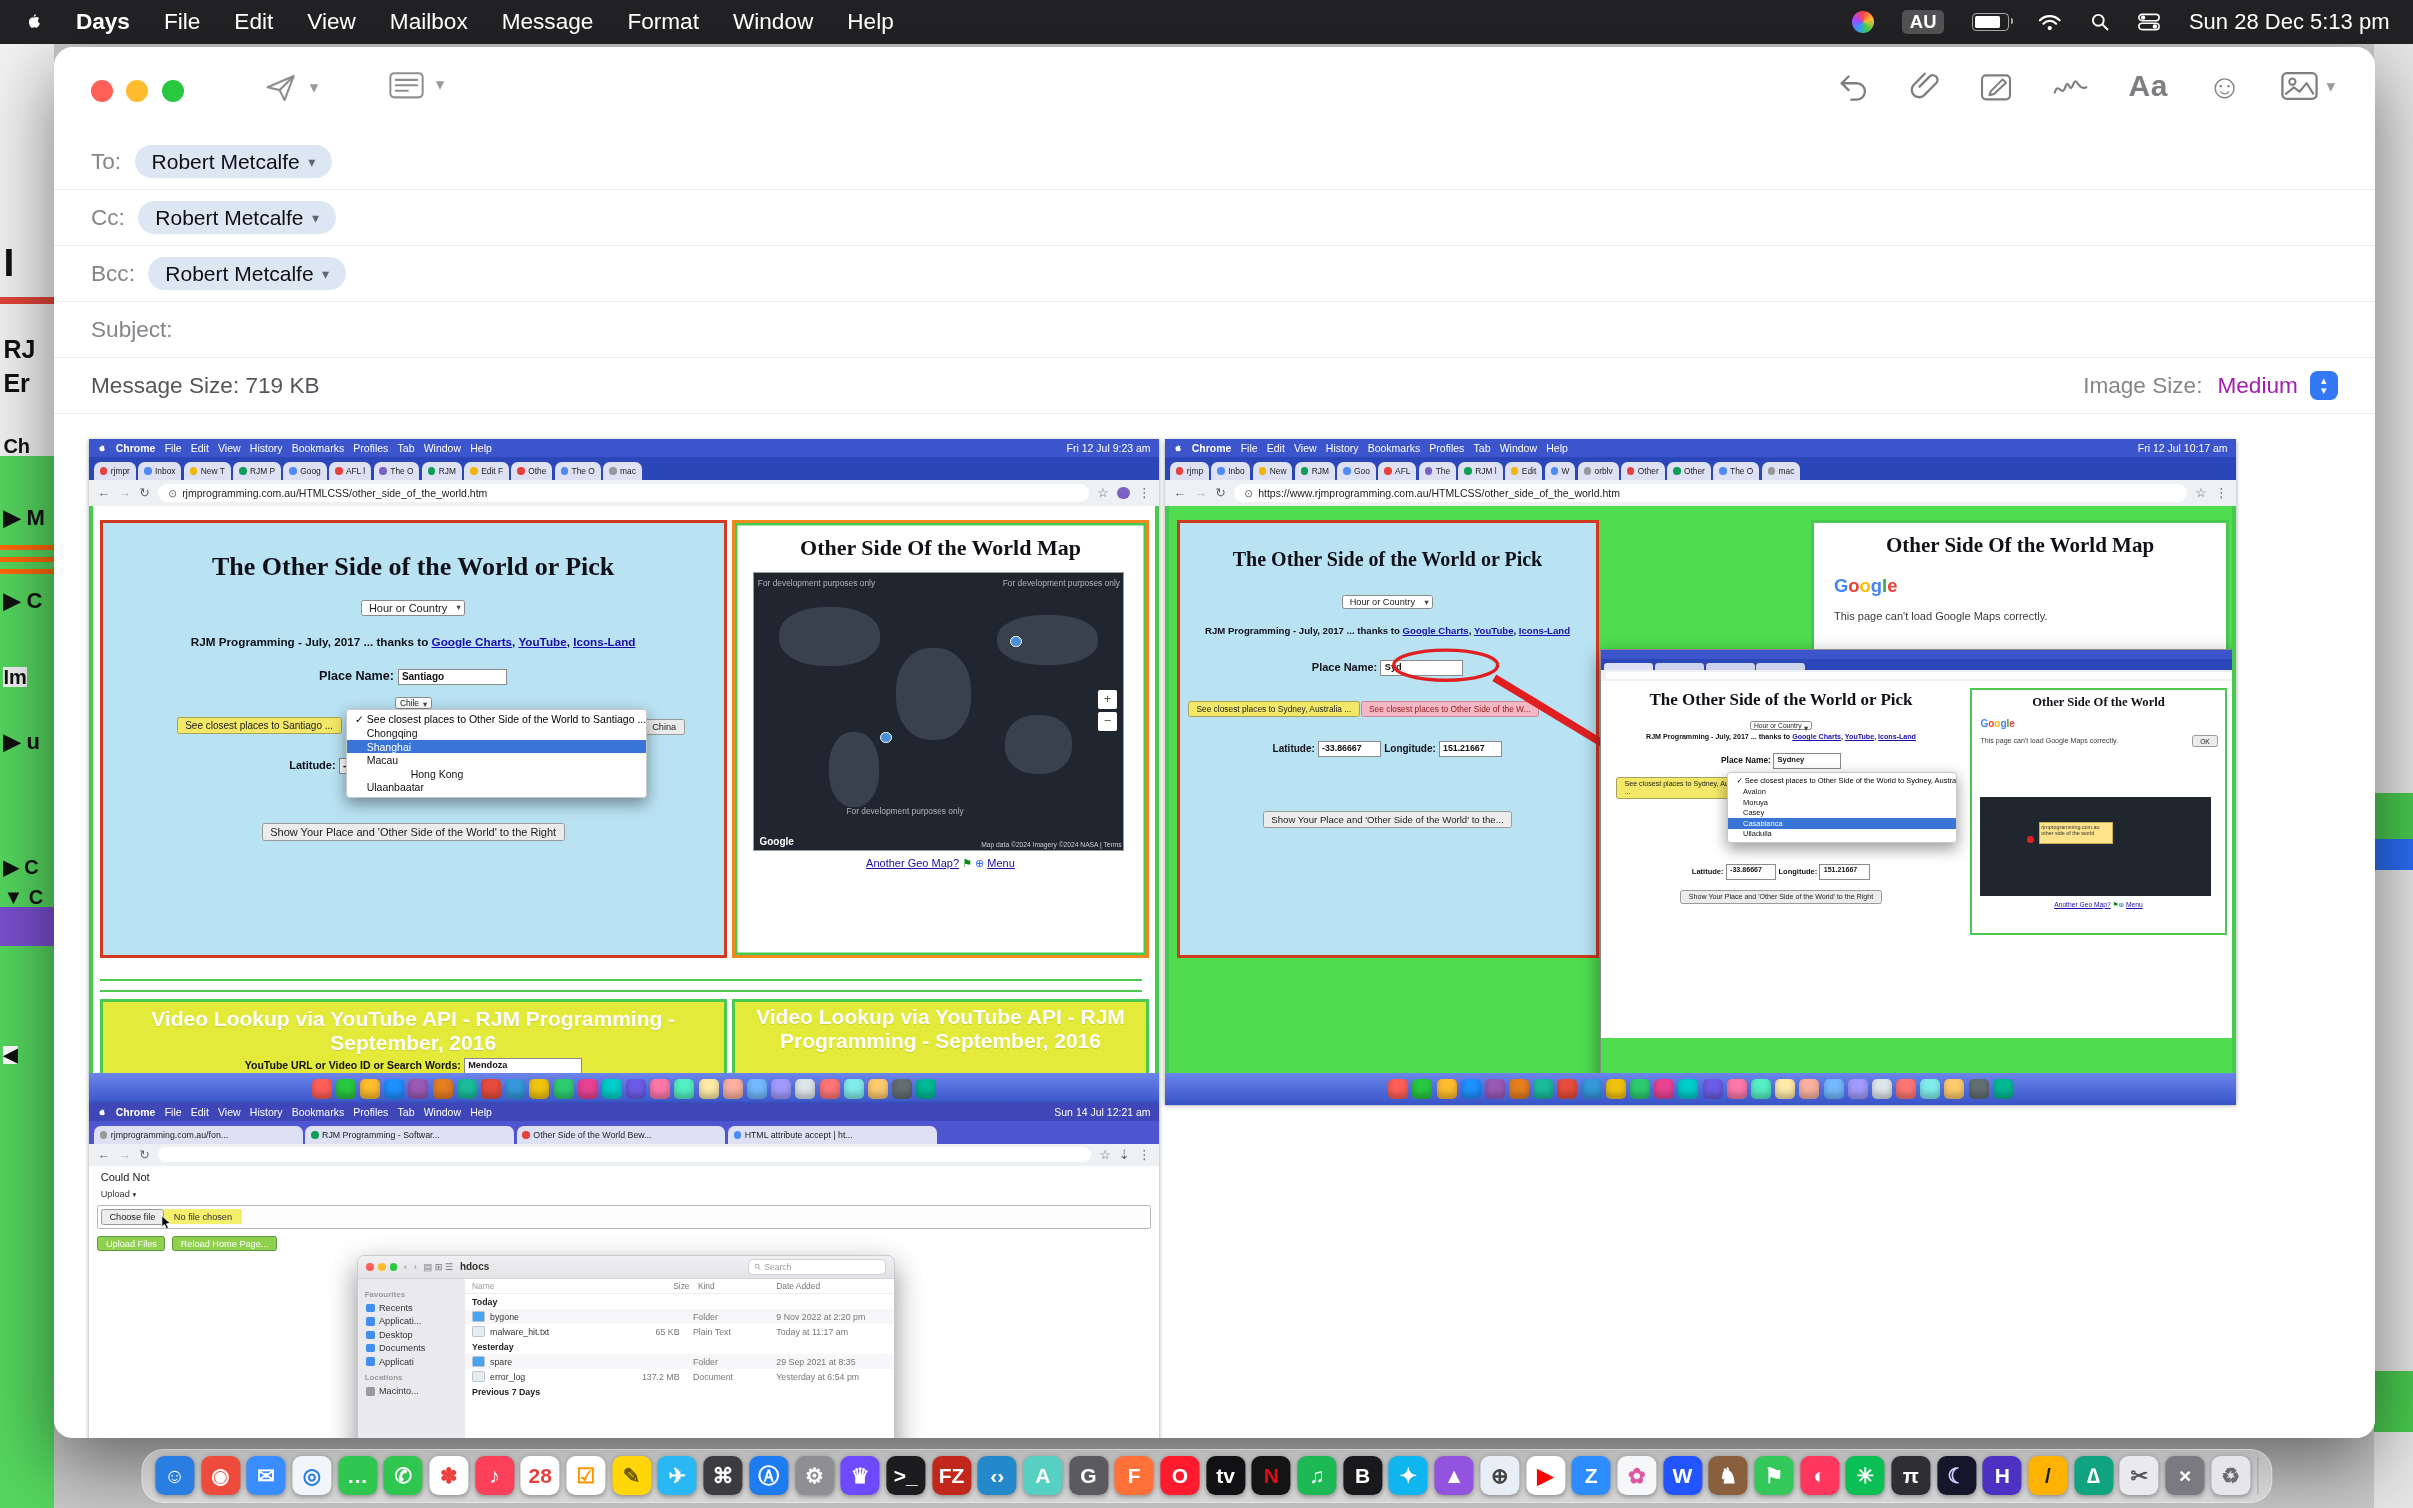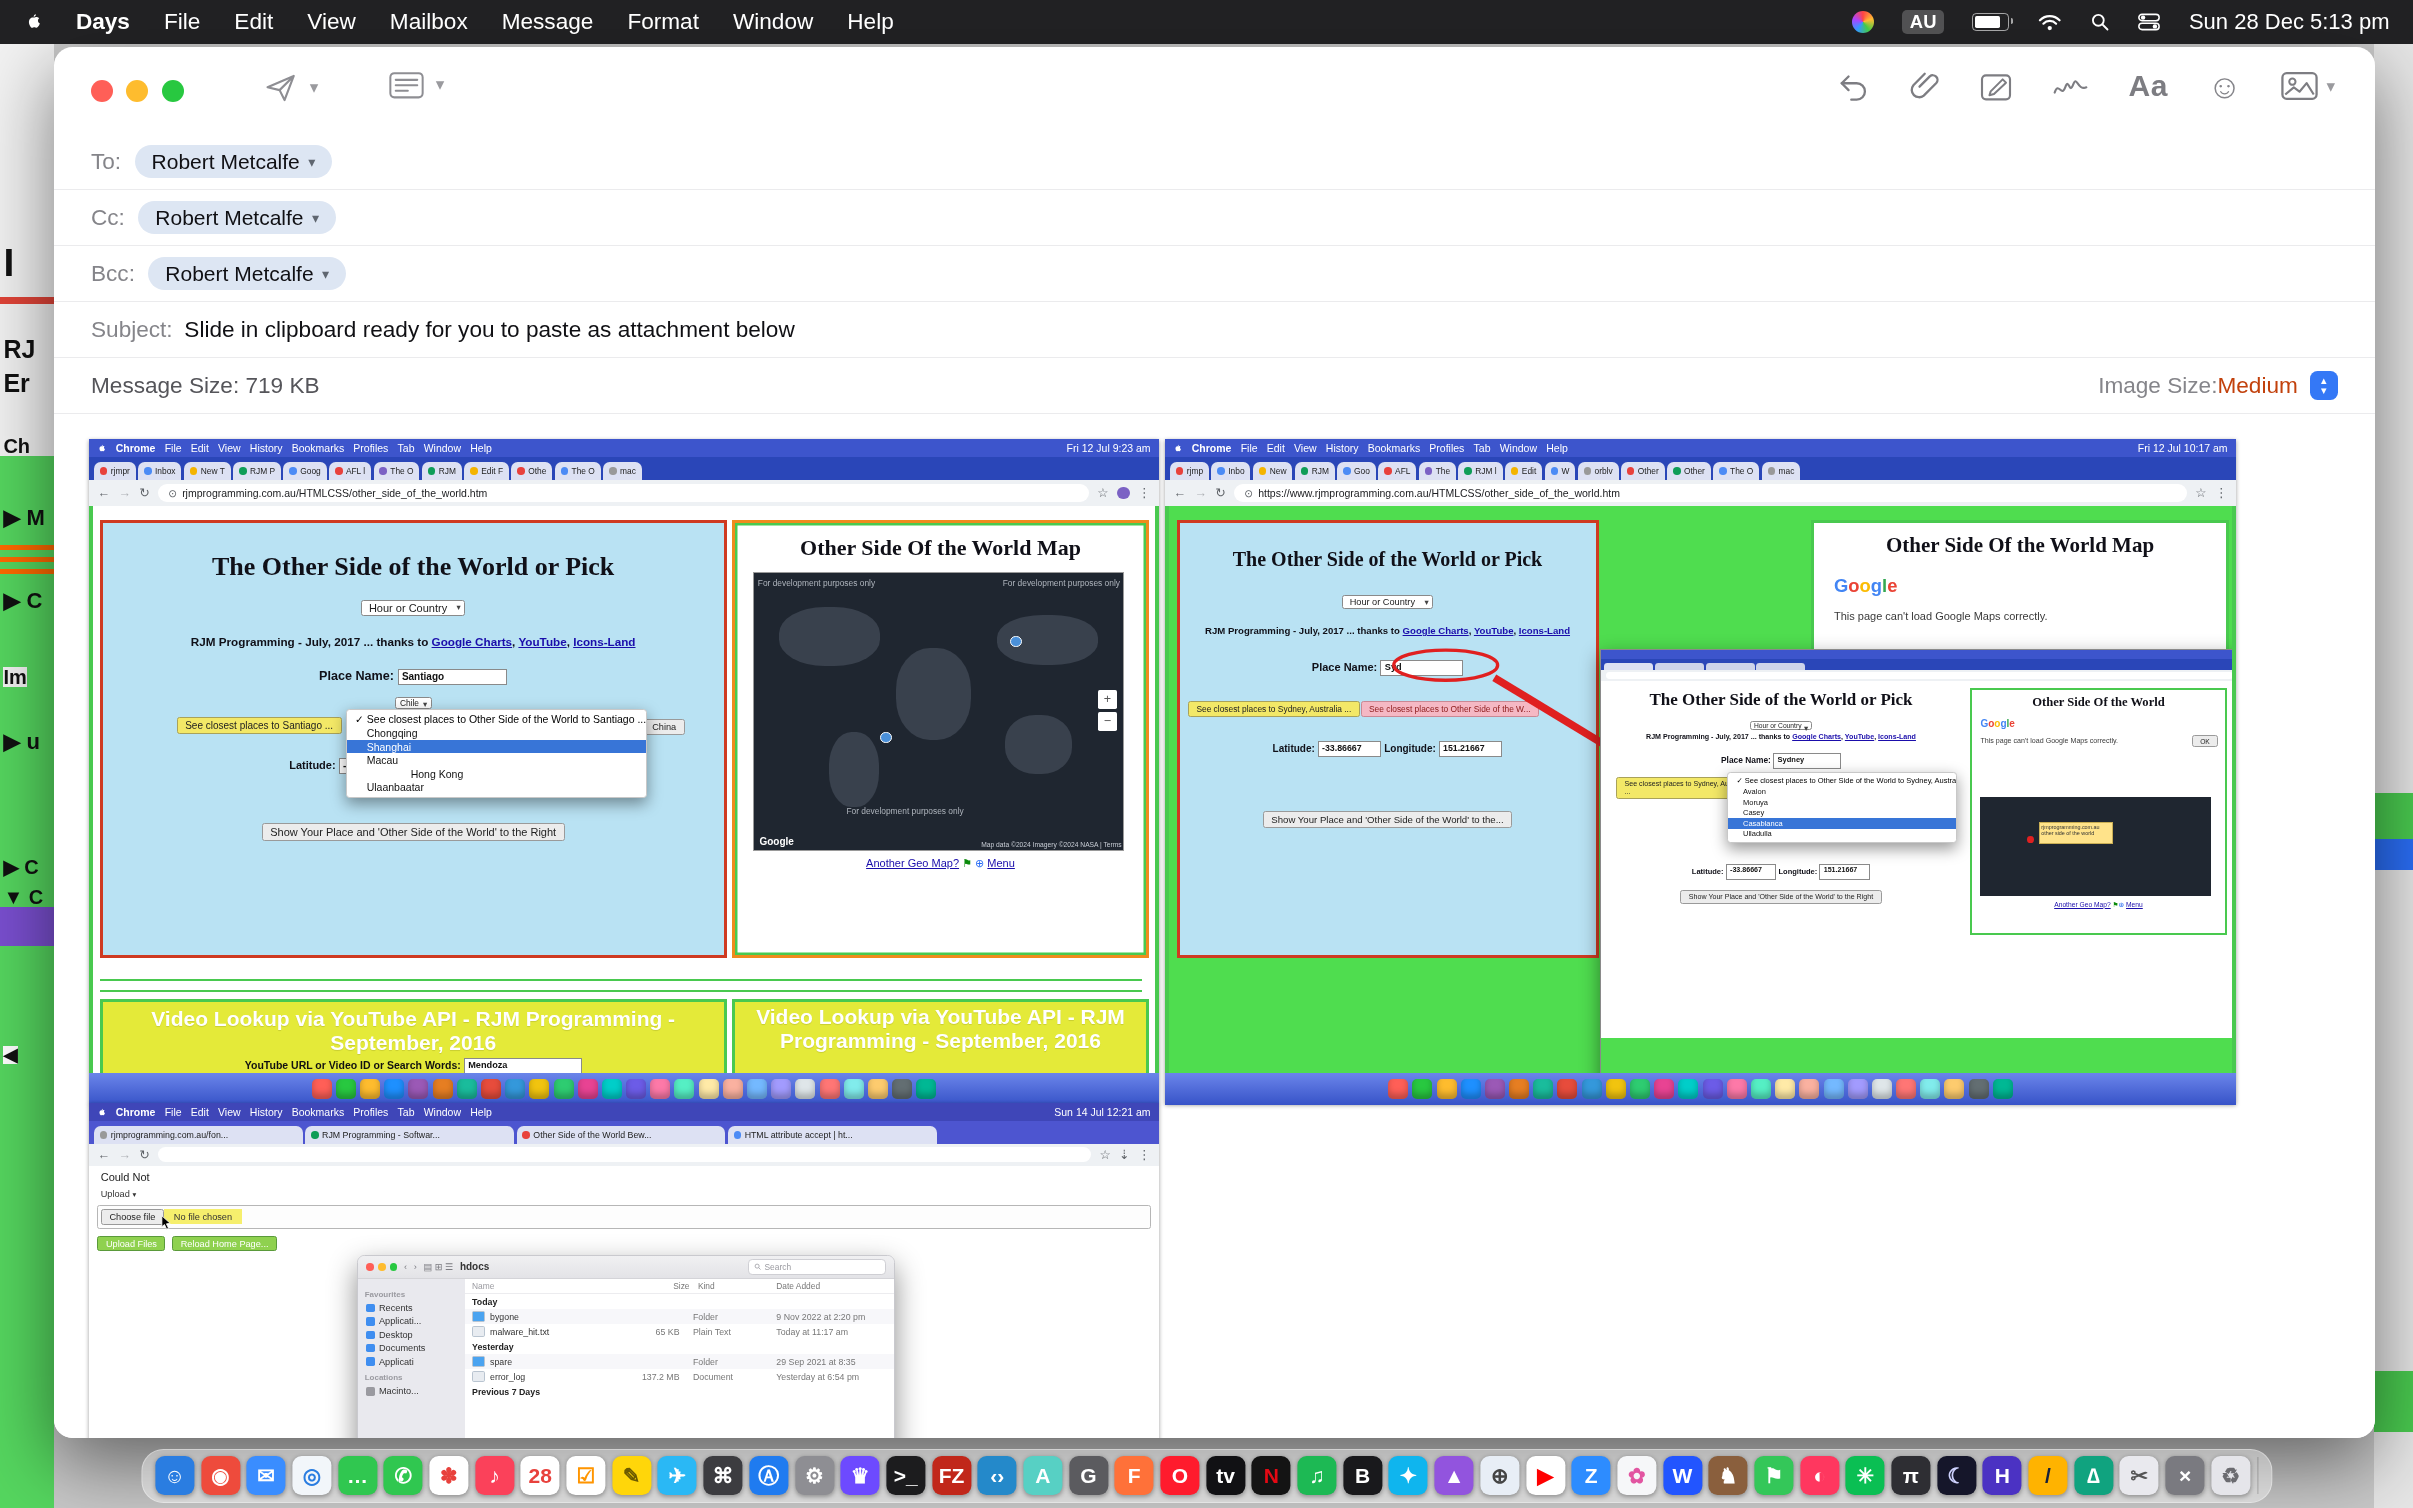--- a/index.html
+++ b/index.html
@@ -272,27 +272,26 @@
   </div>
   <div class="frow">
     <span>Bcc:</span>
     <span class="pill">
       <span>Robert Metcalfe</span>
       <span class="pc">▾</span>
     </span>
   </div>
   <div class="frow">
     <span>Subject:</span>
-    <span class="subjval">Slide  in clipboard ready for you to paste as attachment below</span>
   </div>
   <div class="frow" style="justify-content:space-between">
     <span class="meta-left">Message Size: 719 KB</span>
     <span style="display:flex;align-items:center">
       <span>Image Size:</span>
-      <span style="color:#c2410c;">Medium</span>
+      <span style="color:#a21caf;margin-left:15px">Medium</span>
       <span class="stepper">
           <span>▴</span>
           <span>▾</span>
         </span>
     </span>
   </div>
 
   <div class="bodyarea">
 
     <div class="sc" id="shotA" style="left:35px;top:25px;width:1070px;height:666px">

